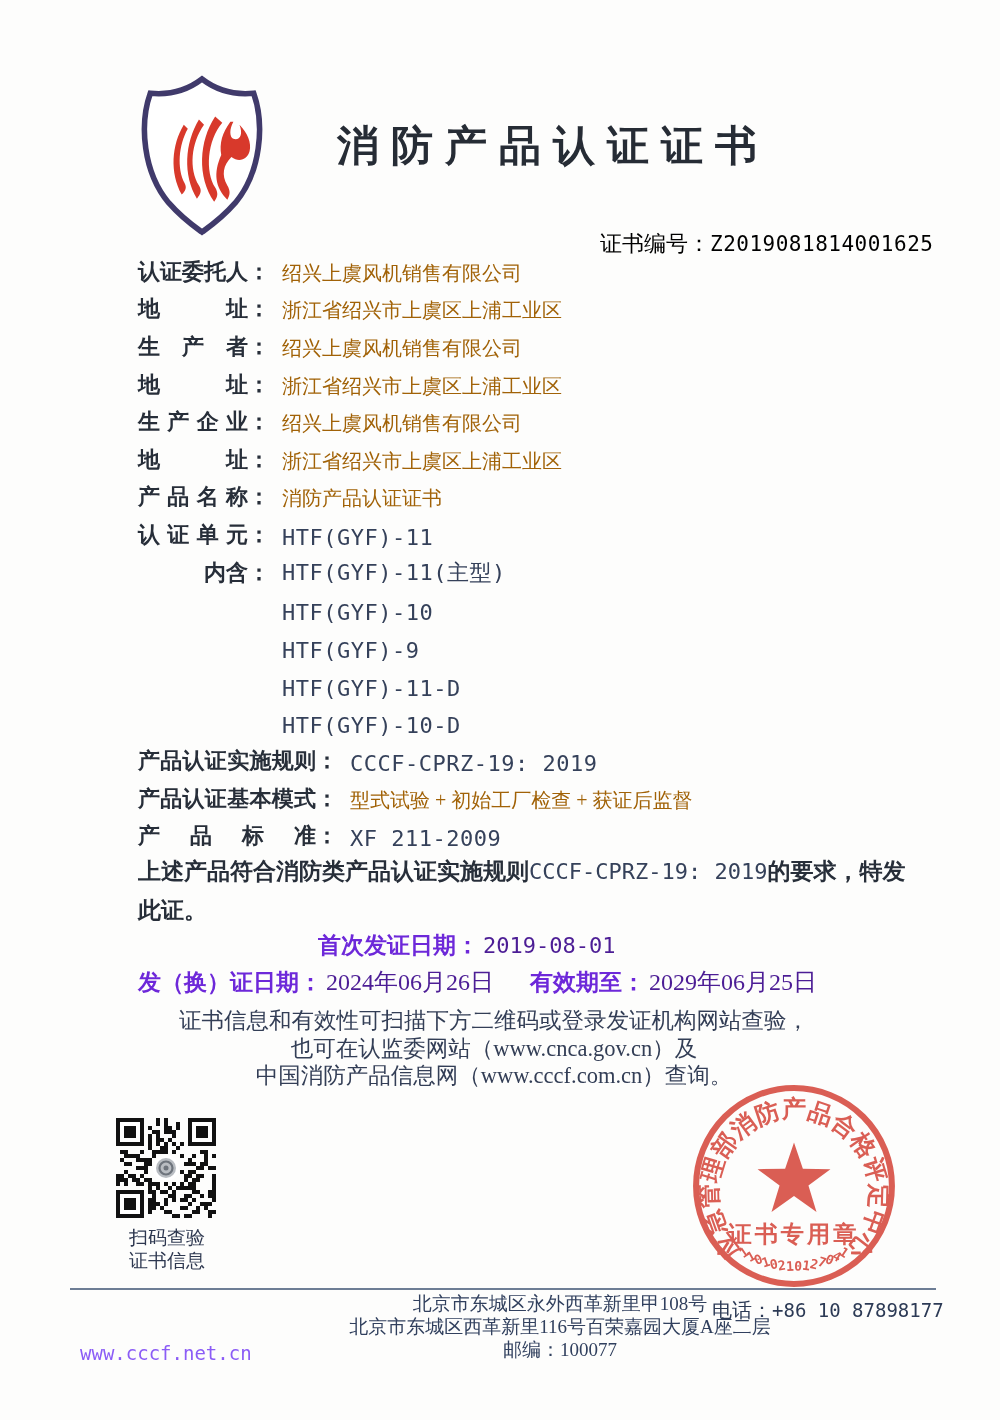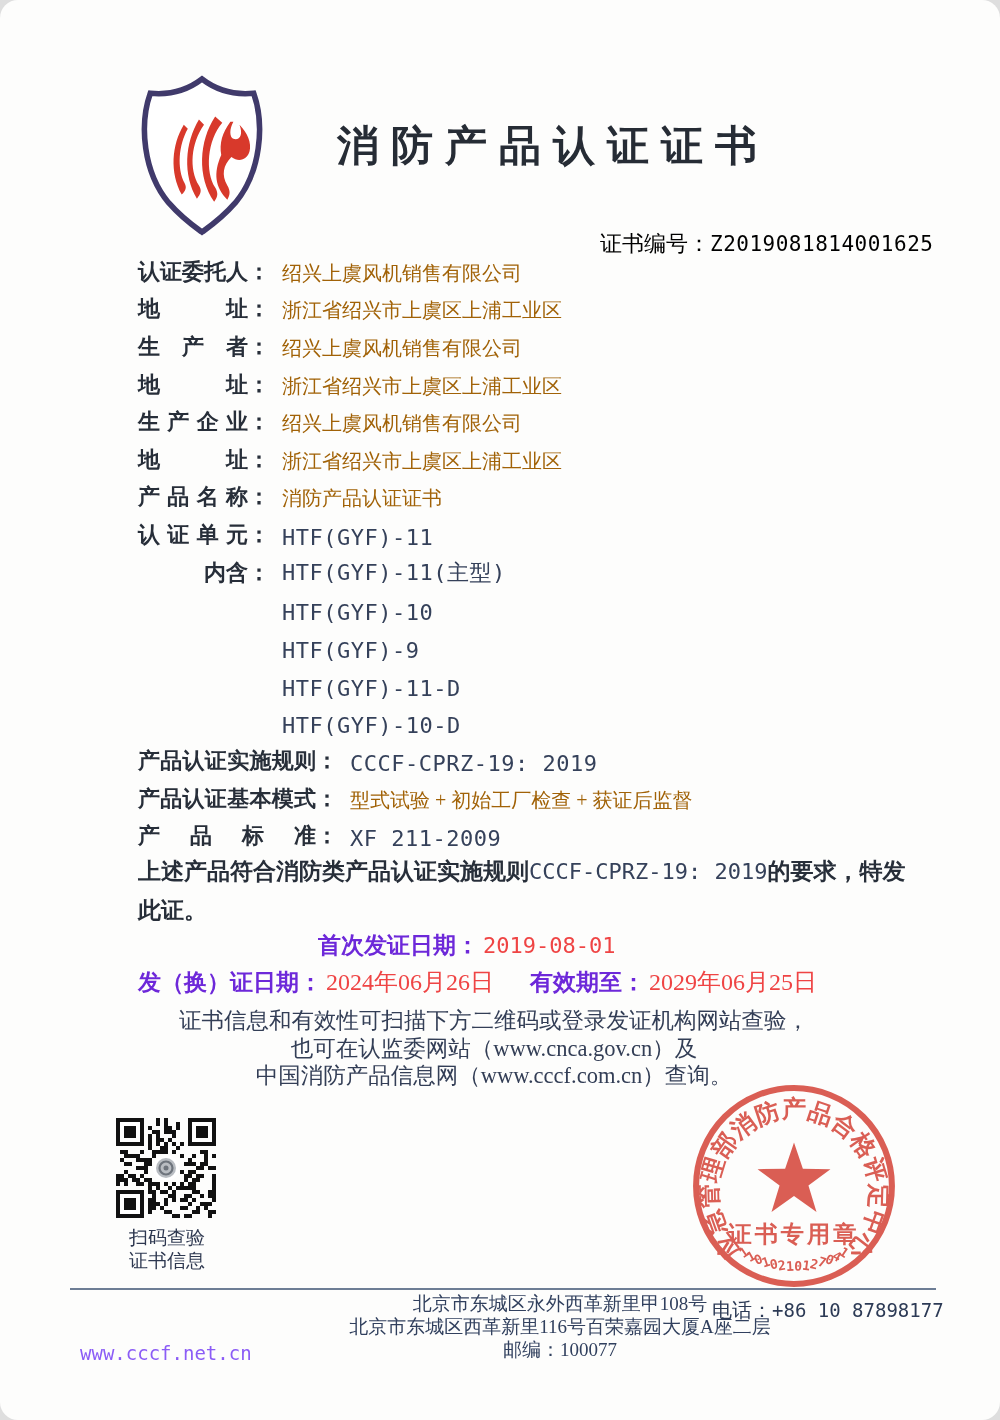--- a/index.html
+++ b/index.html
@@ -1,17 +1,17 @@
 <!DOCTYPE html>
 <html><head>
 <meta charset="utf-8">
 <style>
   html,body{margin:0;padding:0;background:#dedede;}
   .page{position:relative;width:1000px;height:1420px;margin:0 auto;background:#fdfdfc;overflow:hidden;
-        font-family:"Liberation Serif",serif;color:#2c3442;border-radius:18px;}
+        font-family:"Liberation Serif",serif;color:#2c3442;}
 
   
   .logo{position:absolute;left:126px;top:74px;width:152px;height:164px;}
   .title{position:absolute;left:337px;top:118px;font-family:"Liberation Sans",sans-serif;
          font-weight:bold;font-size:42px;letter-spacing:12px;color:#262c35;white-space:nowrap;}
   .certno{position:absolute;left:576px;top:229px;font-size:22px;color:#000000;white-space:nowrap;margin-left:24px;}
   .certno .num{font-family:"DejaVu Sans Mono",monospace;font-size:21px;letter-spacing:0.5px;}
 
   
   .fields{position:absolute;left:138px;top:249px;width:790px;}
@@ -27,21 +27,21 @@
 
   
   .statement{position:absolute;left:138px;top:852px;width:780px;font-size:23px;line-height:39px;color:#272e39;}
   .statement .b{font-family:Liberation Serif, serif;font-weight:bold;}
   .statement .code{font-family:"DejaVu Sans Mono",monospace;font-size:22px;color:#35415a;}
 
   
   .first-issue{position:absolute;left:318px;top:930px;white-space:nowrap;}
   .reissue{position:absolute;left:138px;top:966px;white-space:nowrap;}
   .dlabel{font-family:"Liberation Sans",sans-serif;font-weight:bold;font-size:23px;color:#6d28d9;}
-  .dval{font-size:24px;color:#ef4444;}
+  .dval{font-size:24px;color:#4c1d95;}
   .dval.mono{font-family:"DejaVu Sans Mono",monospace;font-size:22px;}
   .gap{display:inline-block;width:28px;}
 
   
   .note{position:absolute;left:84px;top:1007px;width:820px;text-align:center;
         font-size:22.5px;line-height:27.5px;color:#333e56;}
 
   
   .qr{position:absolute;left:116px;top:1118px;width:100px;height:100px;}
   .qr-caption{position:absolute;left:108px;top:1226px;width:118px;text-align:center;

